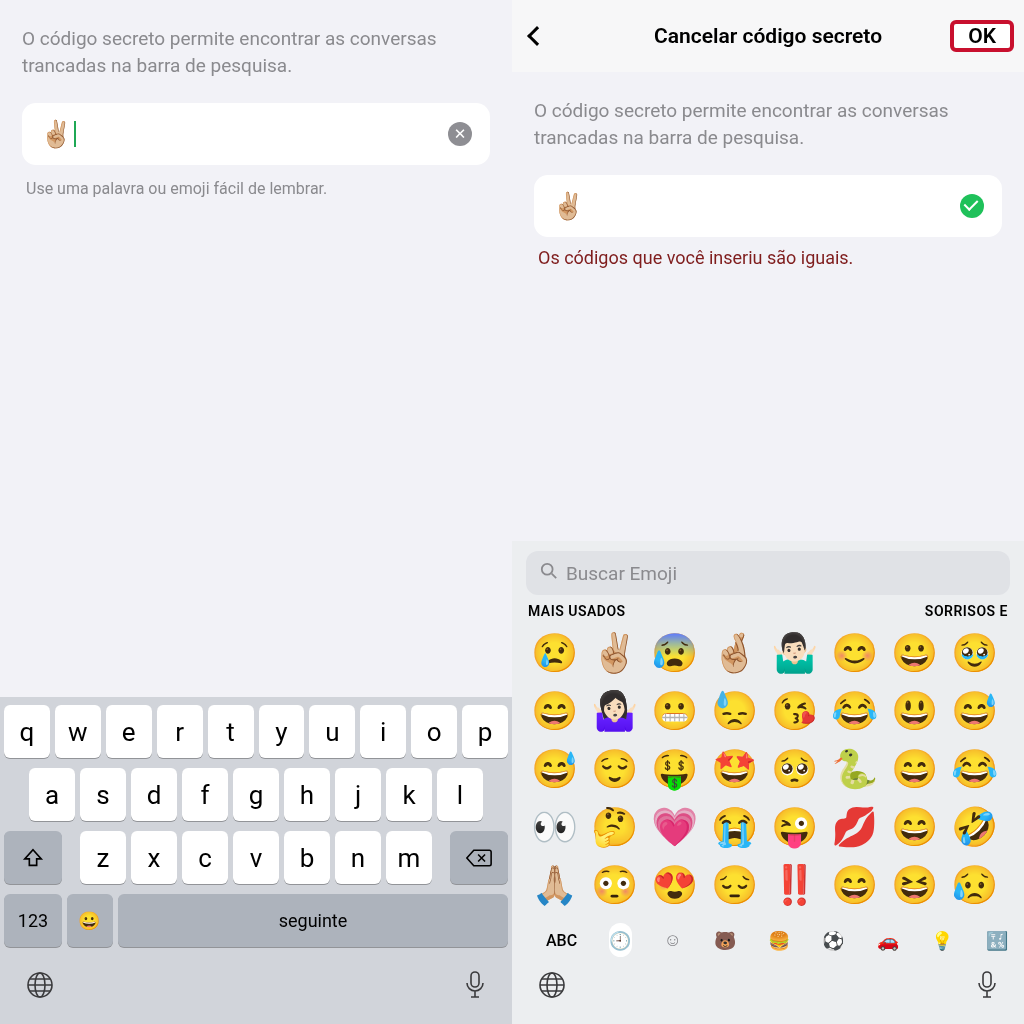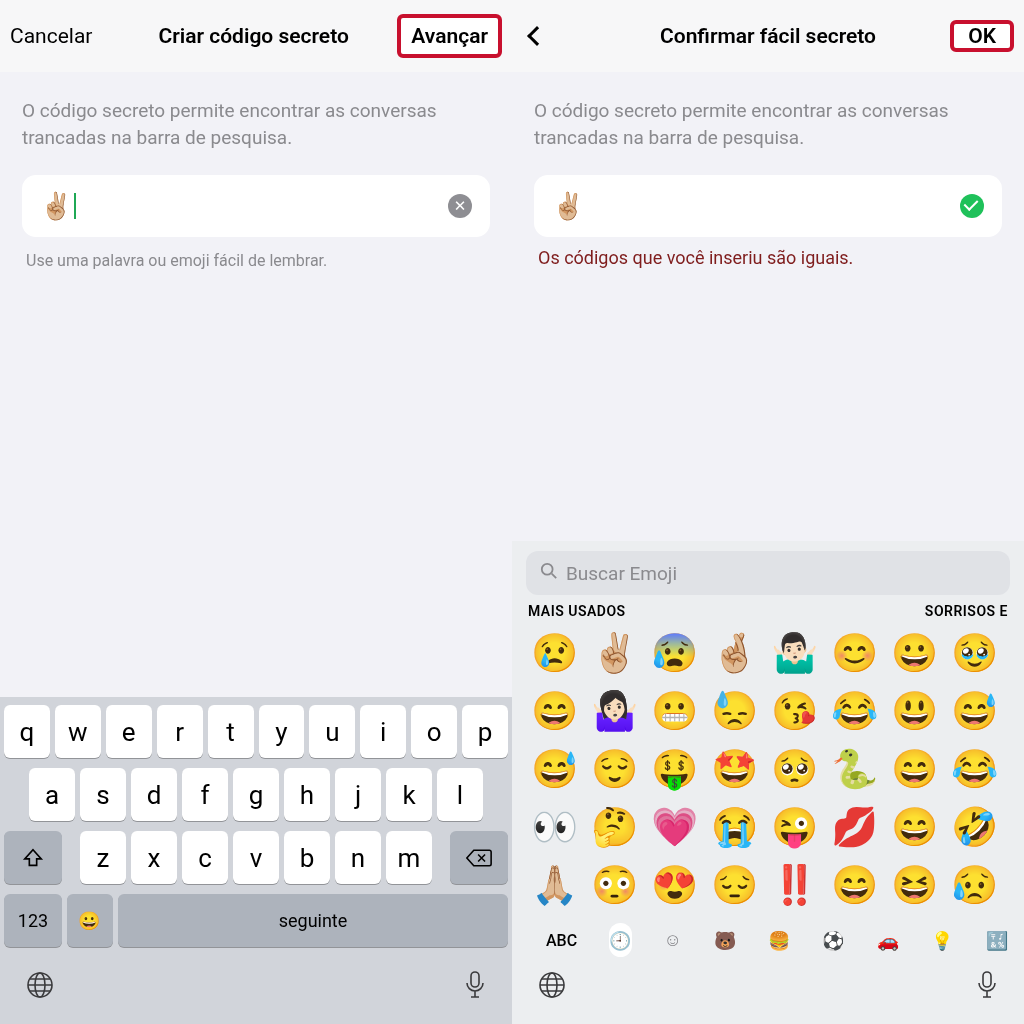--- a/index.html
+++ b/index.html
@@ -55,29 +55,20 @@
 .etab.bk{margin-left:auto;}
 svg.shift-ico{width:22px;height:22px;}
 svg.bk-ico{width:26px;height:20px;}
 svg.globe{width:28px;height:28px;}
 svg.mic{width:22px;height:28px;}
 </style>
 </head>
 <body>
 
 <div class="pane">
-  <div class="header">
-    <div class="left">
-        <span class="hbtn-text">Cancelar</span>
-      </div>
-    <div class="title">Criar código secreto</div>
-    <div class="right">
-        <span class="highlight">Avançar</span>
-      </div>
-  </div>
   <div class="content">
     <p class="desc">O código secreto permite encontrar as conversas trancadas na barra de pesquisa.</p>
     <div class="field">
       <span class="val">
           <span>✌🏼</span>
           <span class="cursor"></span>
         </span>
       <span class="clear-btn">✕</span>
     </div>
     <p class="helper">Use uma palavra ou emoji fácil de lembrar.</p>
@@ -151,21 +142,21 @@
         </svg>
     </span>
   </div>
 </div>
 
 <div class="pane">
   <div class="header">
     <div class="left">
         <span class="back-chevron"></span>
       </div>
-    <div class="title">Confirmar fácil secreto</div>
+    <div class="title">Cancelar código secreto</div>
     <div class="right">
         <span class="highlight ok">OK</span>
       </div>
   </div>
   <div class="content">
     <p class="desc">O código secreto permite encontrar as conversas trancadas na barra de pesquisa.</p>
     <div class="field">
       <span class="val">✌🏼</span>
       <span class="check"></span>
     </div>

